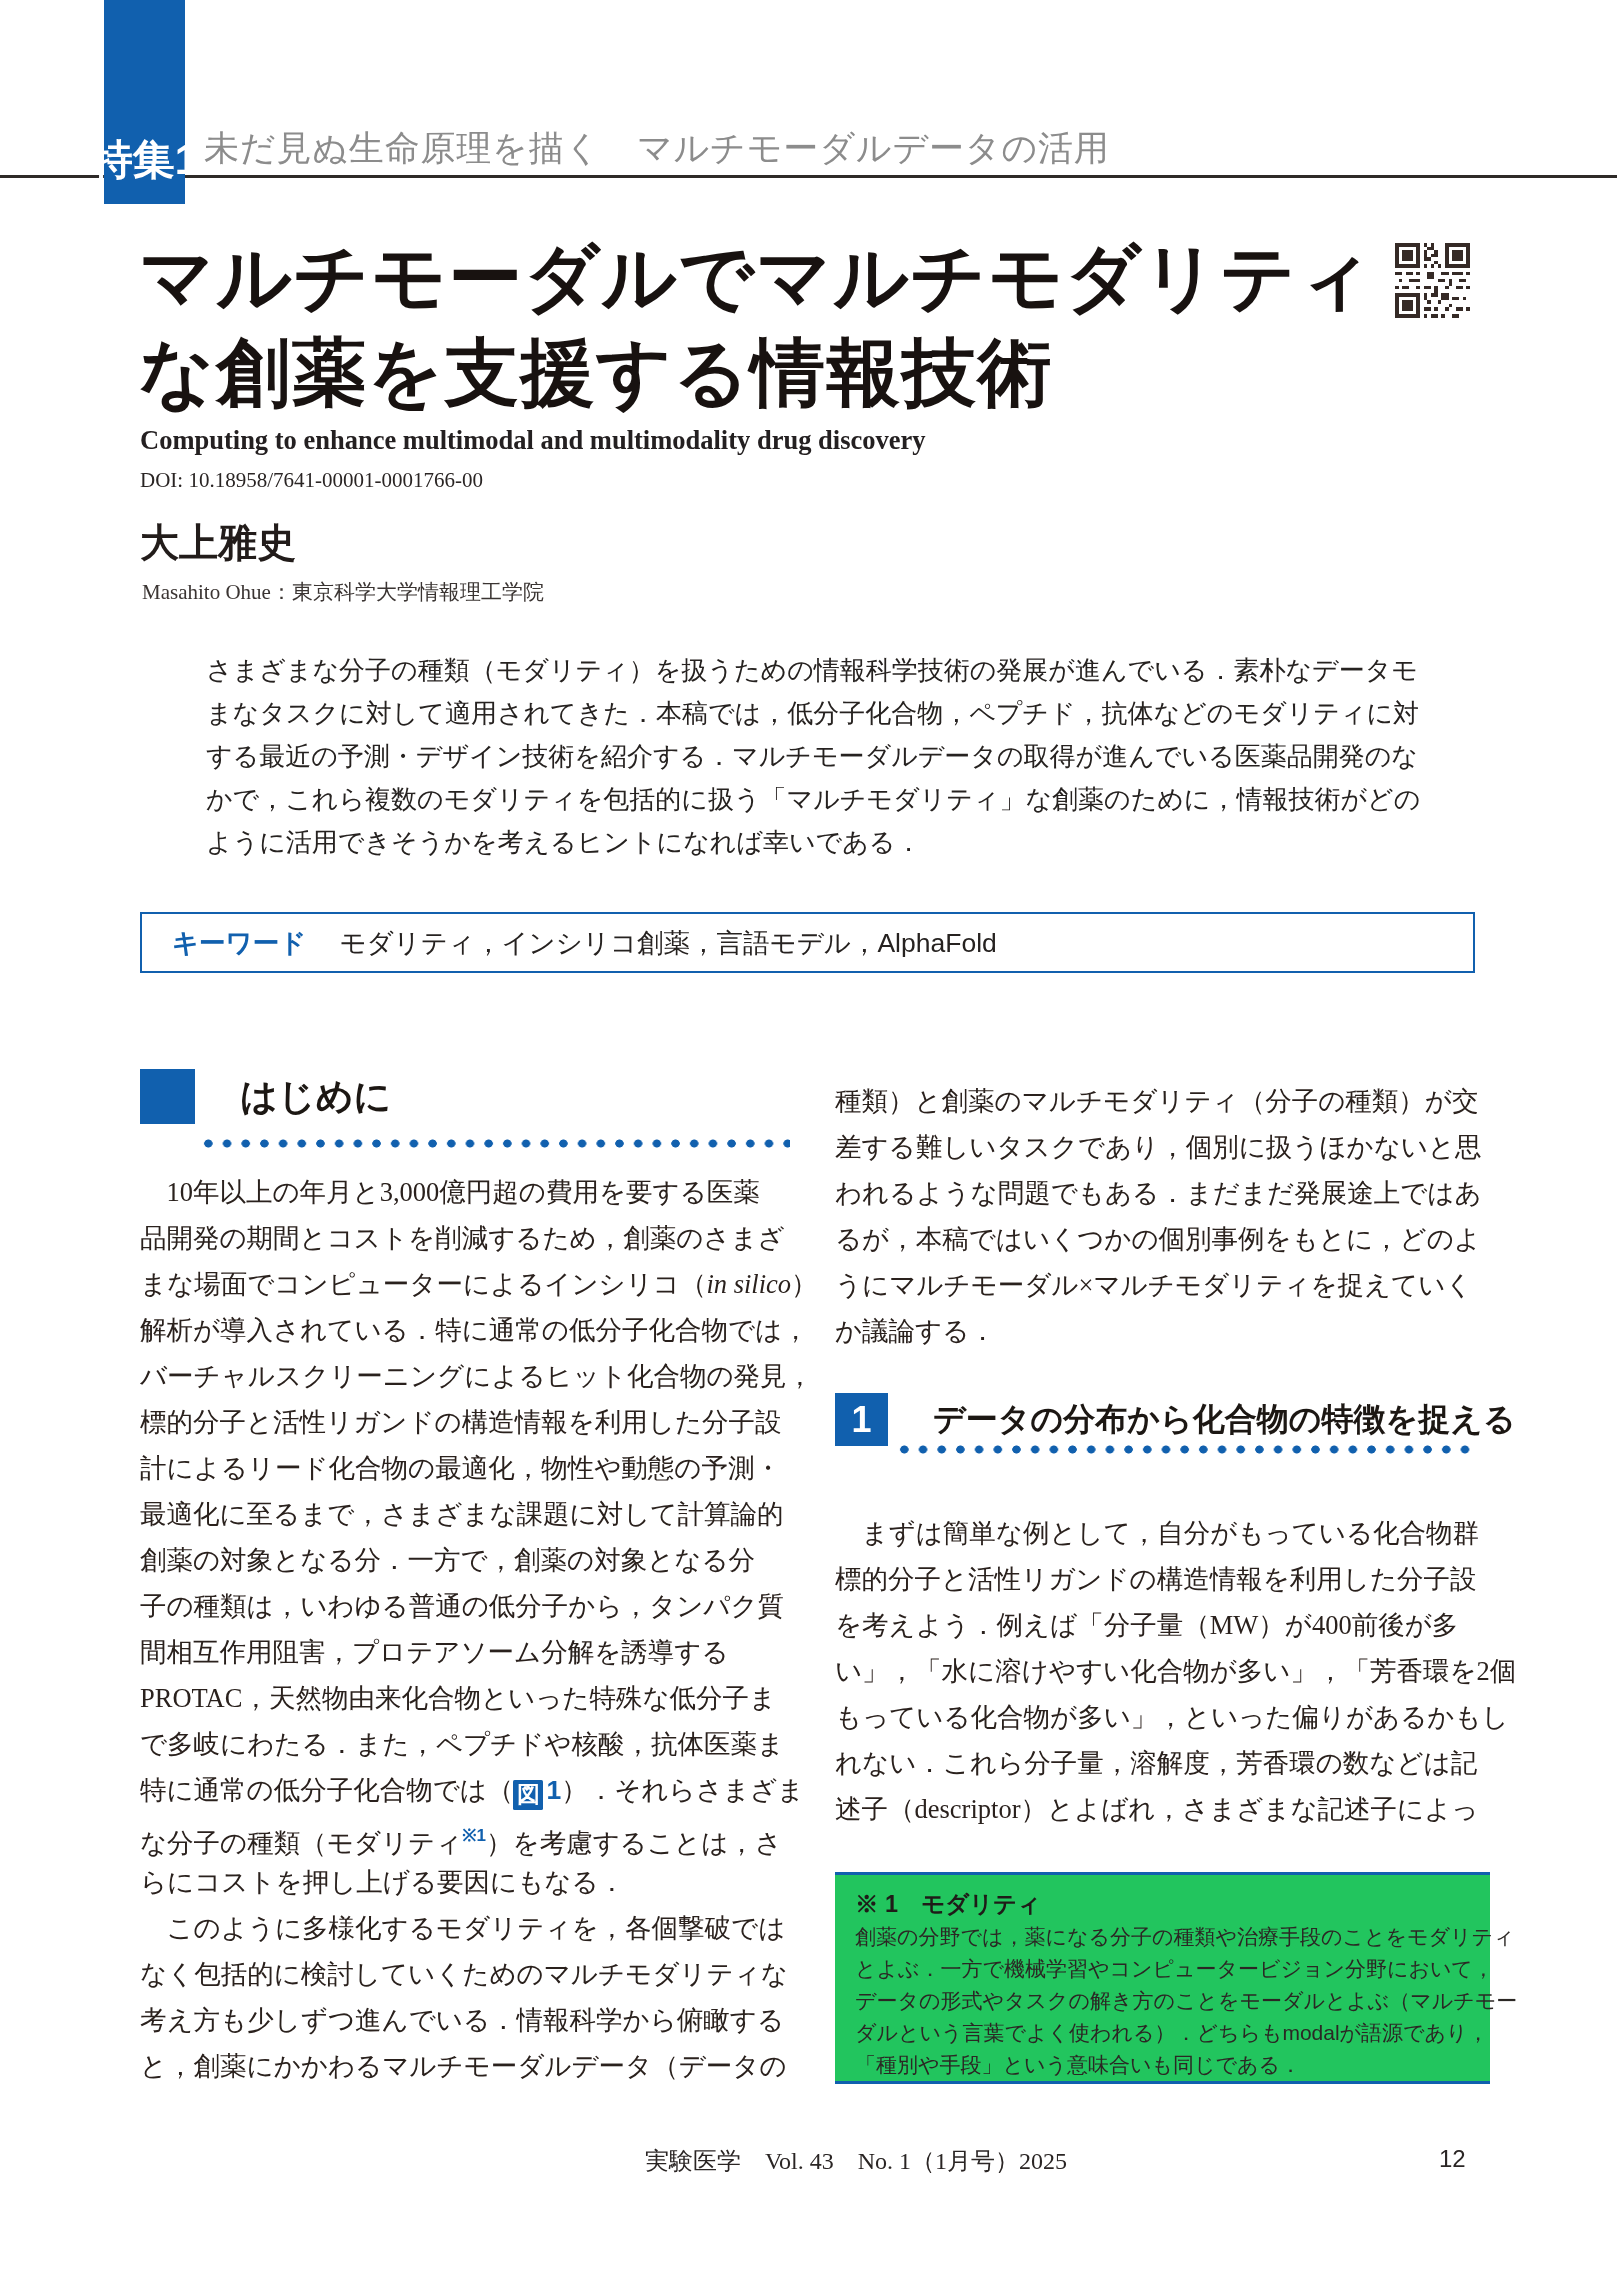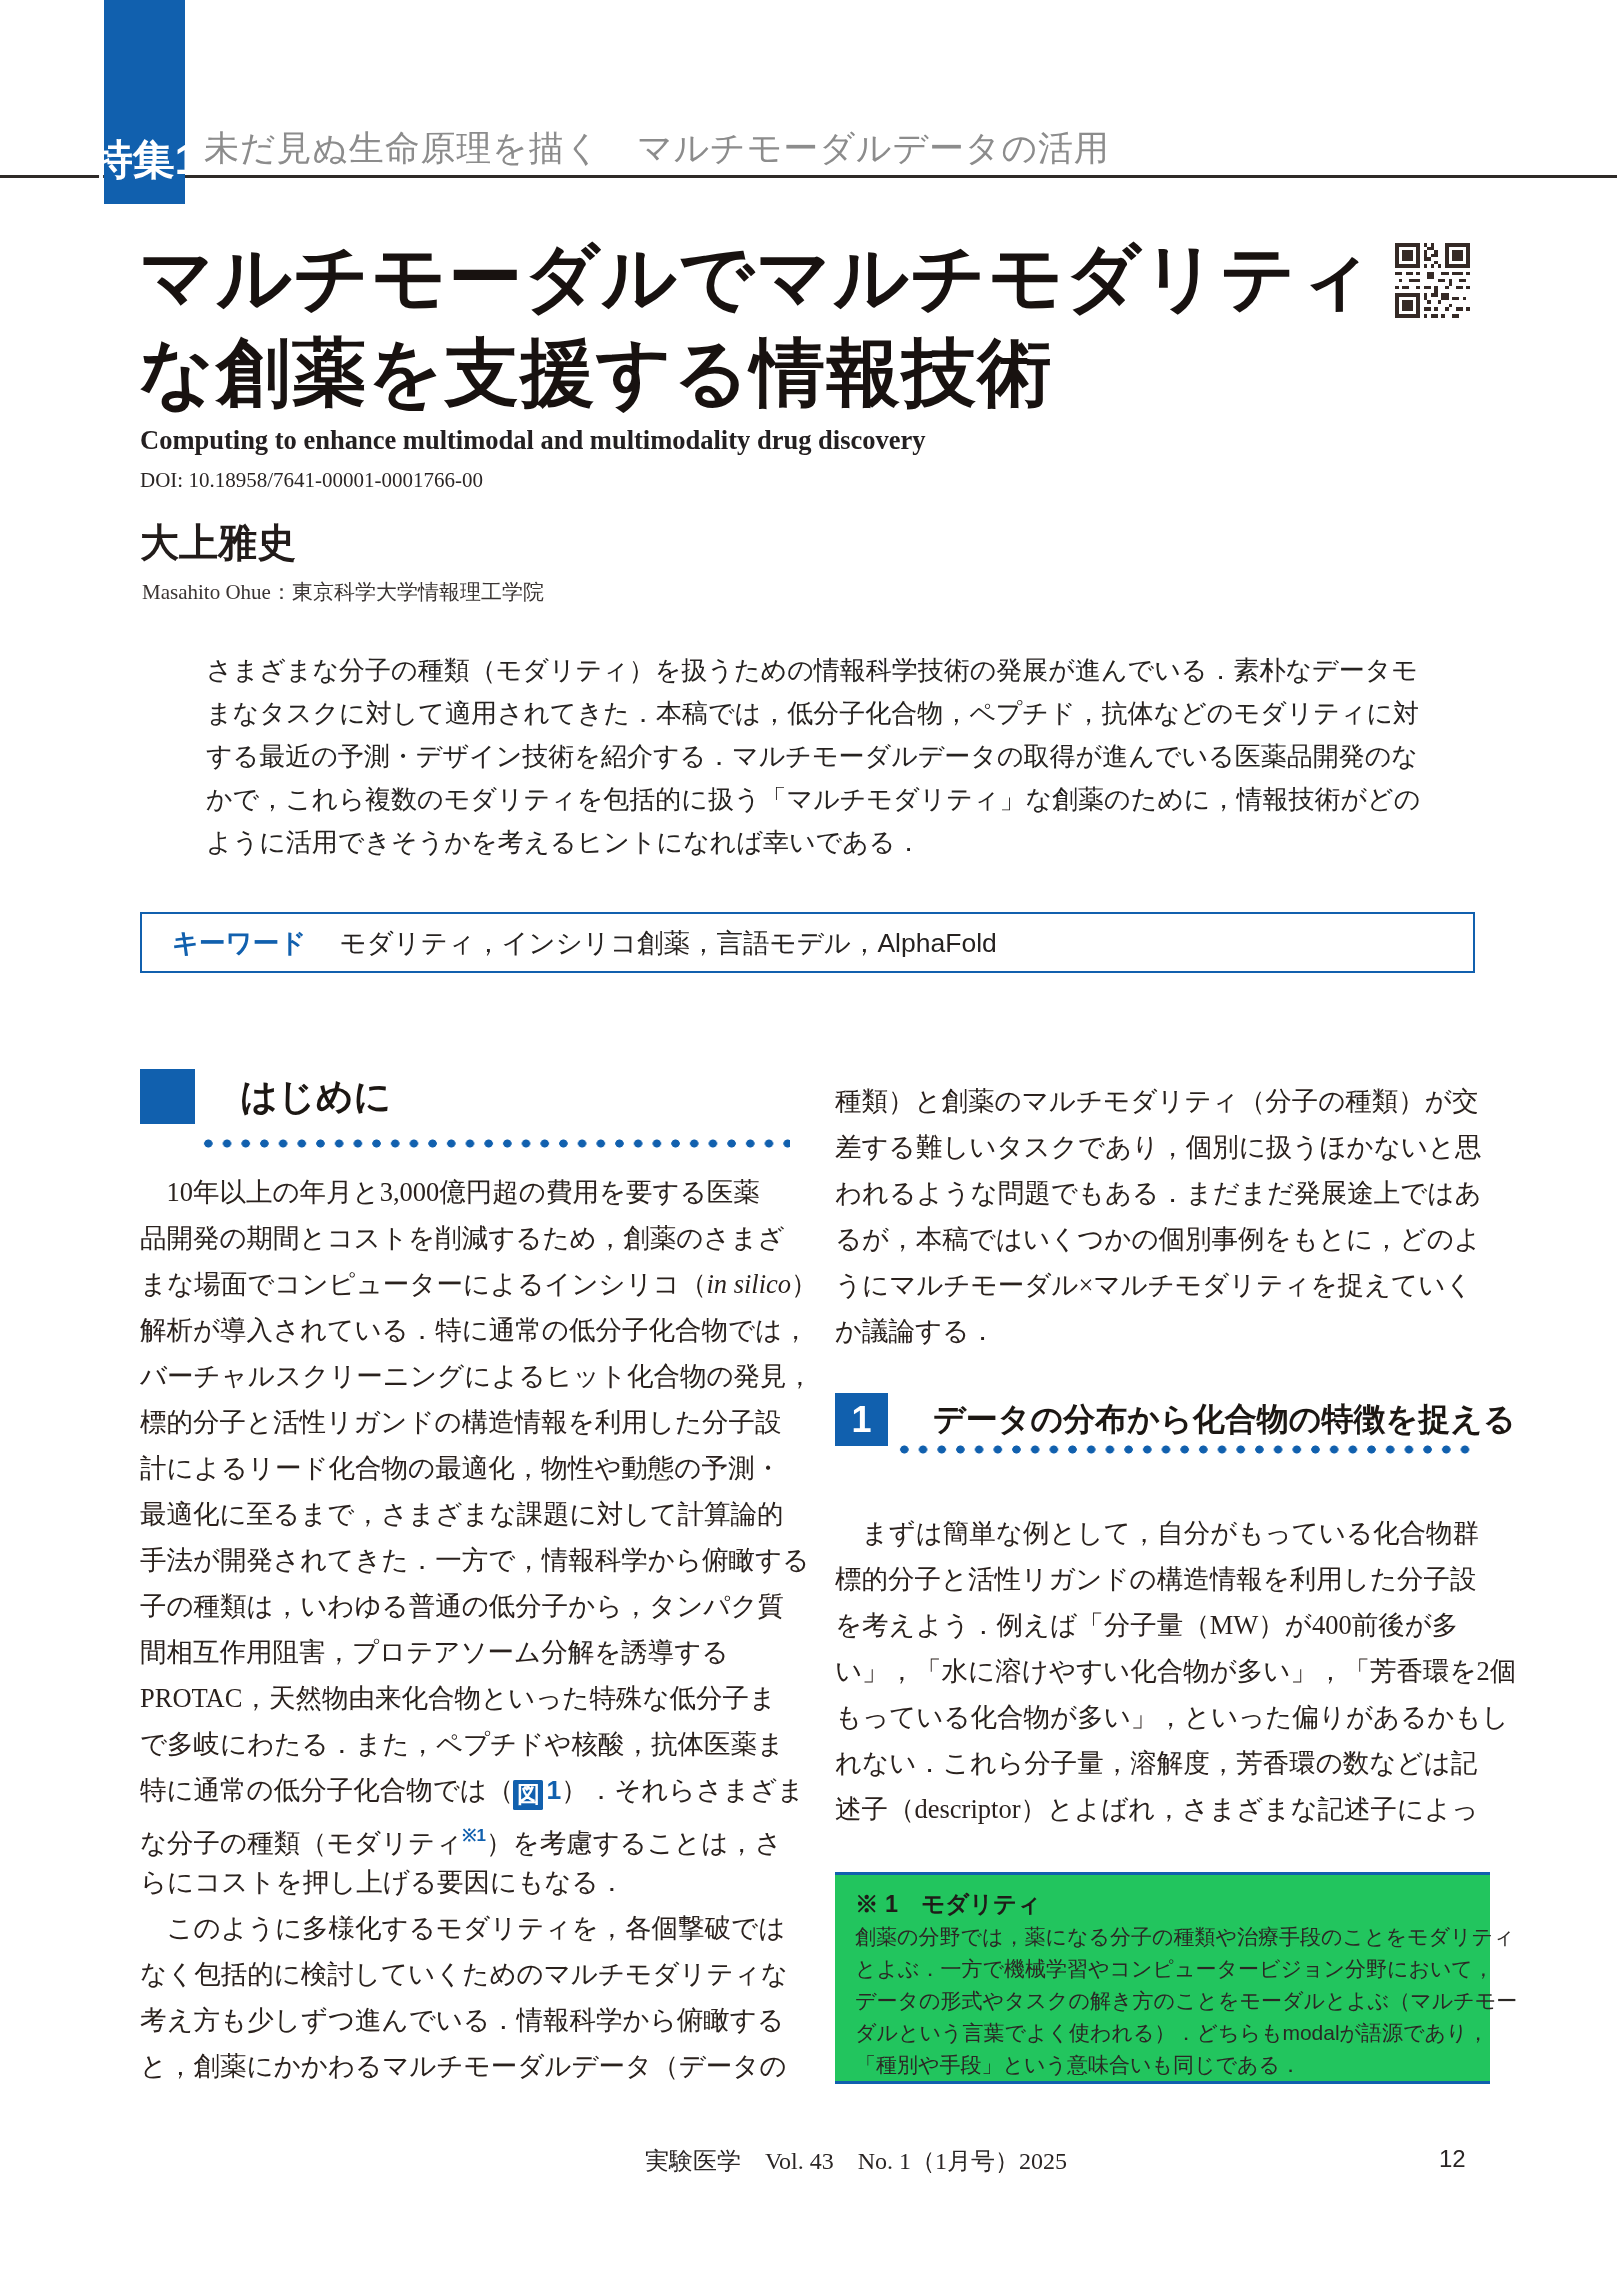--- a/index.html
+++ b/index.html
@@ -226,21 +226,21 @@
 
   <div class="col" style="left:140px; top:1169px;">
     <div class="bl">　10年以上の年月と3,000億円超の費用を要する医薬</div>
     <div class="bl">品開発の期間とコストを削減するため，創薬のさまざ</div>
     <div class="bl"><span>まな場面でコンピューターによるインシリコ（</span><span class="lat-italic">in silico</span><span>）</span></div>
     <div class="bl">解析が導入されている．特に通常の低分子化合物では，</div>
     <div class="bl">バーチャルスクリーニングによるヒット化合物の発見，</div>
     <div class="bl">標的分子と活性リガンドの構造情報を利用した分子設</div>
     <div class="bl">計によるリード化合物の最適化，物性や動態の予測・</div>
     <div class="bl">最適化に至るまで，さまざまな課題に対して計算論的</div>
-    <div class="bl">手法が開発されてきた．一方で，情報科学から俯瞰する</div>
+    <div class="bl">創薬の対象となる分．一方で，創薬の対象となる分</div>
     <div class="bl">子の種類は，いわゆる普通の低分子から，タンパク質</div>
     <div class="bl">間相互作用阻害，プロテアソーム分解を誘導する</div>
     <div class="bl">PROTAC，天然物由来化合物といった特殊な低分子ま</div>
     <div class="bl">で多岐にわたる．また，ペプチドや核酸，抗体医薬ま</div>
     <div class="bl"><span>特に通常の低分子化合物では（</span><span class="fig-box">図</span><span class="fig-num">1</span><span>）．それらさまざま</span></div>
     <div class="bl"><span>な分子の種類（モダリティ</span><span class="note-sup">※1</span><span>）を考慮することは，さ</span></div>
     <div class="bl">らにコストを押し上げる要因にもなる．</div>
     <div class="bl">　このように多様化するモダリティを，各個撃破では</div>
     <div class="bl">なく包括的に検討していくためのマルチモダリティな</div>
     <div class="bl">考え方も少しずつ進んでいる．情報科学から俯瞰する</div>

